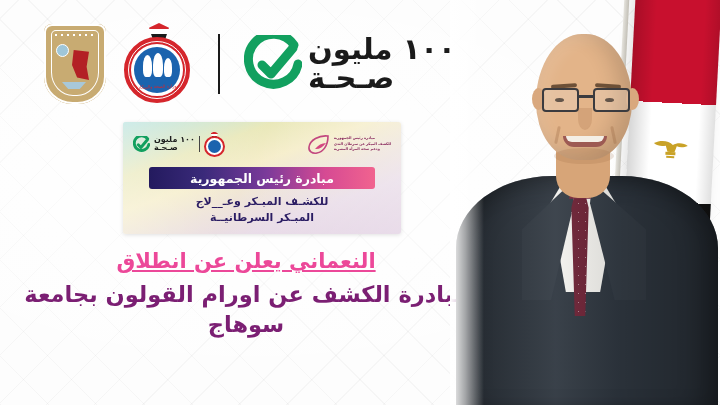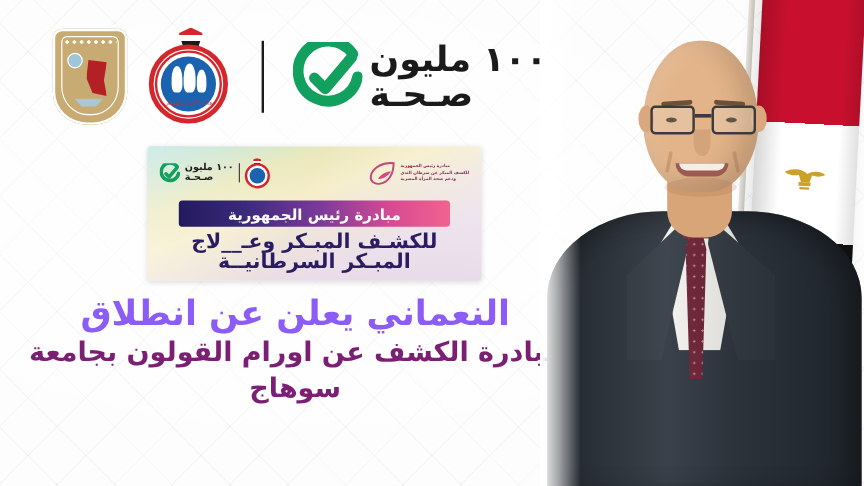--- a/index.html
+++ b/index.html
@@ -336,43 +336,44 @@
   }
   .card-sub {
     position: absolute;
     left: 0;
     right: 0;
     top: 72px;
     text-align: center;
     direction: rtl;
     color: #2a1c63;
     font-weight: bold;
-    font-size: 17px;
+    font-size: 11px;
     line-height: 16px;
   }
   .card-sub .s1 { letter-spacing: .6px; }
   .card-sub .s2 { letter-spacing: .6px; }
 
   
   .headline {
     position: absolute;
     left: 0;
     right: 0;
     top: 243px;
     text-align: center;
     direction: rtl;
   }
   .headline .line1 {
-    color: #8b5cf6;
-    font-size: 29px;
+    color: #ec4899;
+    font-size: 21px;
     font-weight: bold;
     line-height: 36px;
     letter-spacing: 0px;
     text-shadow: 0 1px 0 rgba(255,255,255,0.6);
     padding-right: 228px;
+    text-decoration: underline;
   }
   .headline .line2 {
     color: #7b1f73;
     font-size: 22.5px;
     font-weight: bold;
     line-height: 30px;
     letter-spacing: 0px;
     text-shadow: 0 1px 0 rgba(255,255,255,0.6);
     padding-right: 228px;
   }

